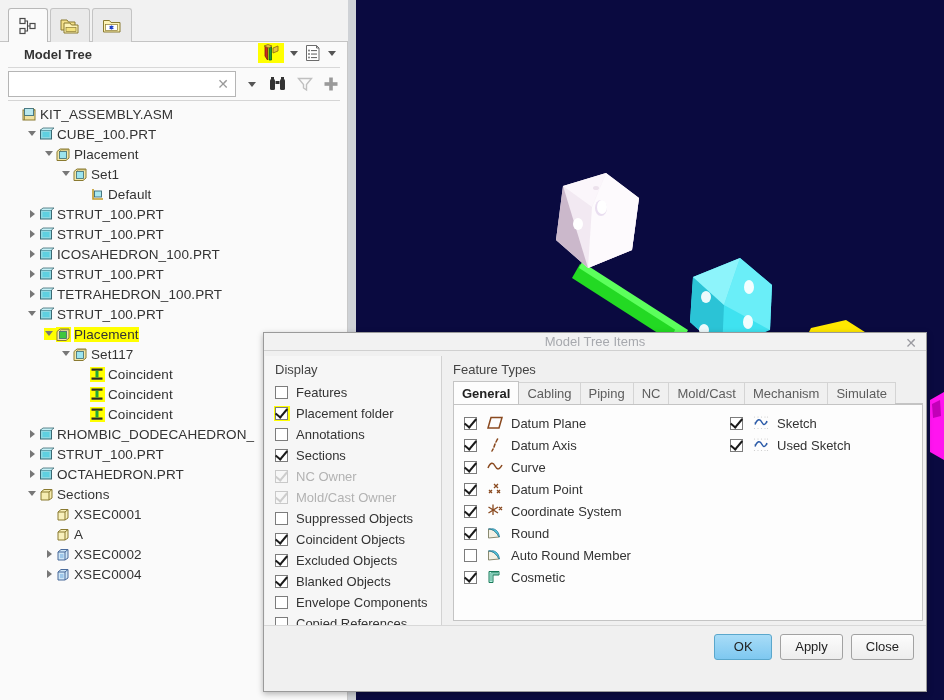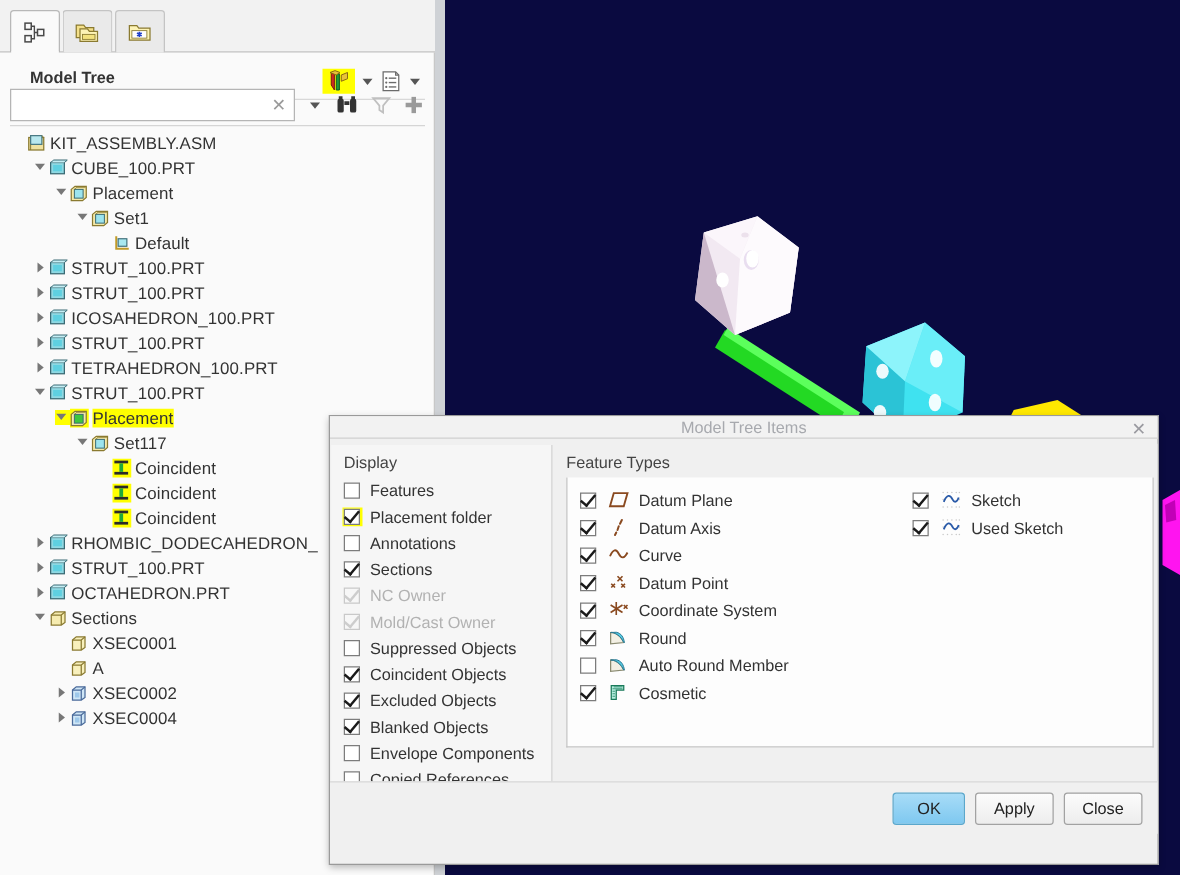--- a/index.html
+++ b/index.html
@@ -61,23 +61,23 @@
   #tab-0 { left: 8px; }
   #tab-1 { left: 50px; }
   #tab-2 { left: 92px; }
   .nav-tab.active::after {
     content: ''; position: absolute; left: 0; right: 0; bottom: -1px;
     height: 2px; background: #fafafa;
   }
 
   
   #mt-header {
-    position: absolute; left: 8px; top: 54px;
+    position: absolute; left: 8px; top: 42px;
     width: 332px; height: 26px;
-    display: flex; align-items: flex-start;
+    display: flex; align-items: center;
     border-bottom: 1px solid #d8d8d8;
   }
   #mt-title {
     font-weight: bold; font-size: 13px; color: #333;
     margin-left: 16px;
   }
   #mt-header-right {
     position: absolute; right: 0; top: 1px;
     display: flex; align-items: center; gap: 2px;
   }
@@ -765,20 +765,30 @@
             </div>
             <div class="cbrow">
               <span class="cbox"></span>
               <span>Copied References</span>
             </div>
           </div>
       </div>
 
       <div id="feature-pane">
         <div class="pane-label">Feature Types</div>
+        <div id="ftabs">
+            <div class="ftab active">General</div>
+            <div class="ftab">Cabling</div>
+            <div class="ftab">Piping</div>
+            <div class="ftab">NC</div>
+            <div class="ftab">Mold/Cast</div>
+            <div class="ftab">Mechanism</div>
+            <div class="ftab">Simulate</div>
+            <div id="ftab-spacer"></div>
+          </div>
         <div id="ftype-box">
           <div class="ft-col" id="ft-col-right">
               <div class="ftrow">
                 <span class="cbox on"></span>
                 <span class="fticon">
                   <svg width="18" height="16" viewBox="0 0 18 16">
       <g fill="#c9c9c9">
         <circle cx="2.5" cy="2" r="0.6"></circle>
                       <circle cx="6" cy="2" r="0.6"></circle>
                       <circle cx="9.5" cy="2" r="0.6"></circle>

